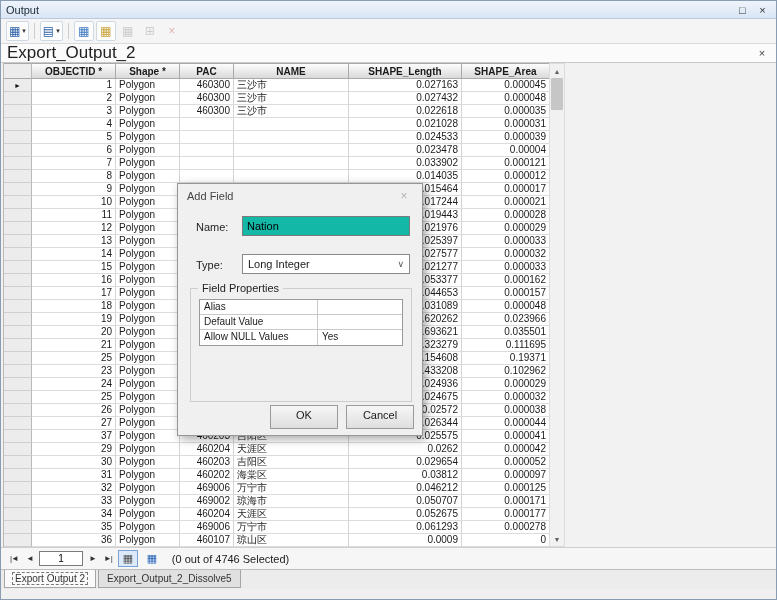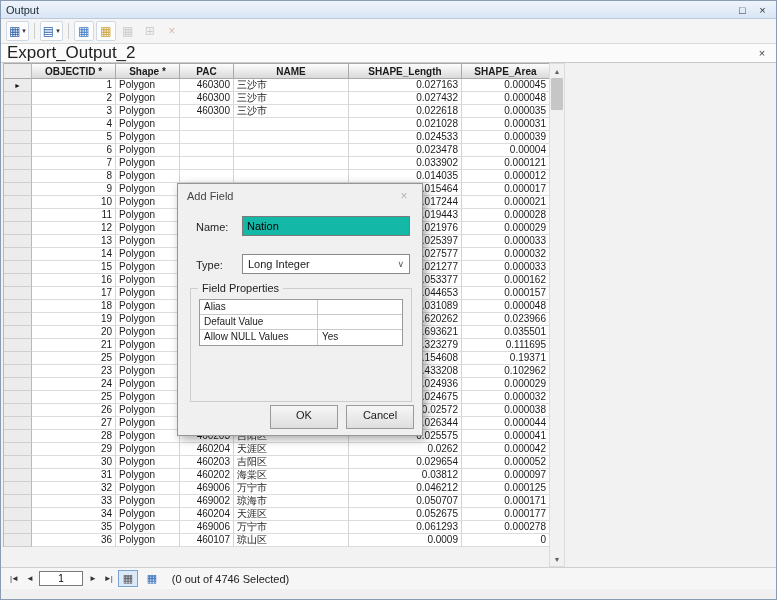--- a/index.html
+++ b/index.html
@@ -372,21 +372,21 @@
             <div class="cell sel"></div>
             <div class="cell c-id">27</div>
             <div class="cell c-shape">Polygon</div>
             <div class="cell c-pac">469006</div>
             <div class="cell c-name">万宁市</div>
             <div class="cell c-len">0.026344</div>
             <div class="cell c-area">0.000044</div>
           </div>
           <div class="trow">
             <div class="cell sel"></div>
-            <div class="cell c-id">28</div>
+            <div class="cell c-id">37</div>
             <div class="cell c-shape">Polygon</div>
             <div class="cell c-pac">460203</div>
             <div class="cell c-name">吉阳区</div>
             <div class="cell c-len">0.025575</div>
             <div class="cell c-area">0.000041</div>
           </div>
           <div class="trow">
             <div class="cell sel"></div>
             <div class="cell c-id">29</div>
             <div class="cell c-shape">Polygon</div>
@@ -508,15 +508,23 @@
     <span class="nbtn">►|</span>
     <span class="vicon pressed">
         <span style="color:#555">▦</span>
       </span>
     <span class="vicon">
         <span style="color:#2a66b8">▦</span>
       </span>
     <span class="navstatus">(0 out of 4746 Selected)</span>
   </div>
 
+  <div class="tabstrip">
+      <div class="tab active">
+        <span class="tlabel">Export Output 2</span>
+      </div>
+      <div class="tab">
+        <span class="tlabel">Export_Output_2_Dissolve5</span>
+      </div>
+    </div>
   <div class="bottomfill"></div>
 
 </div>
 
 </body></html>

